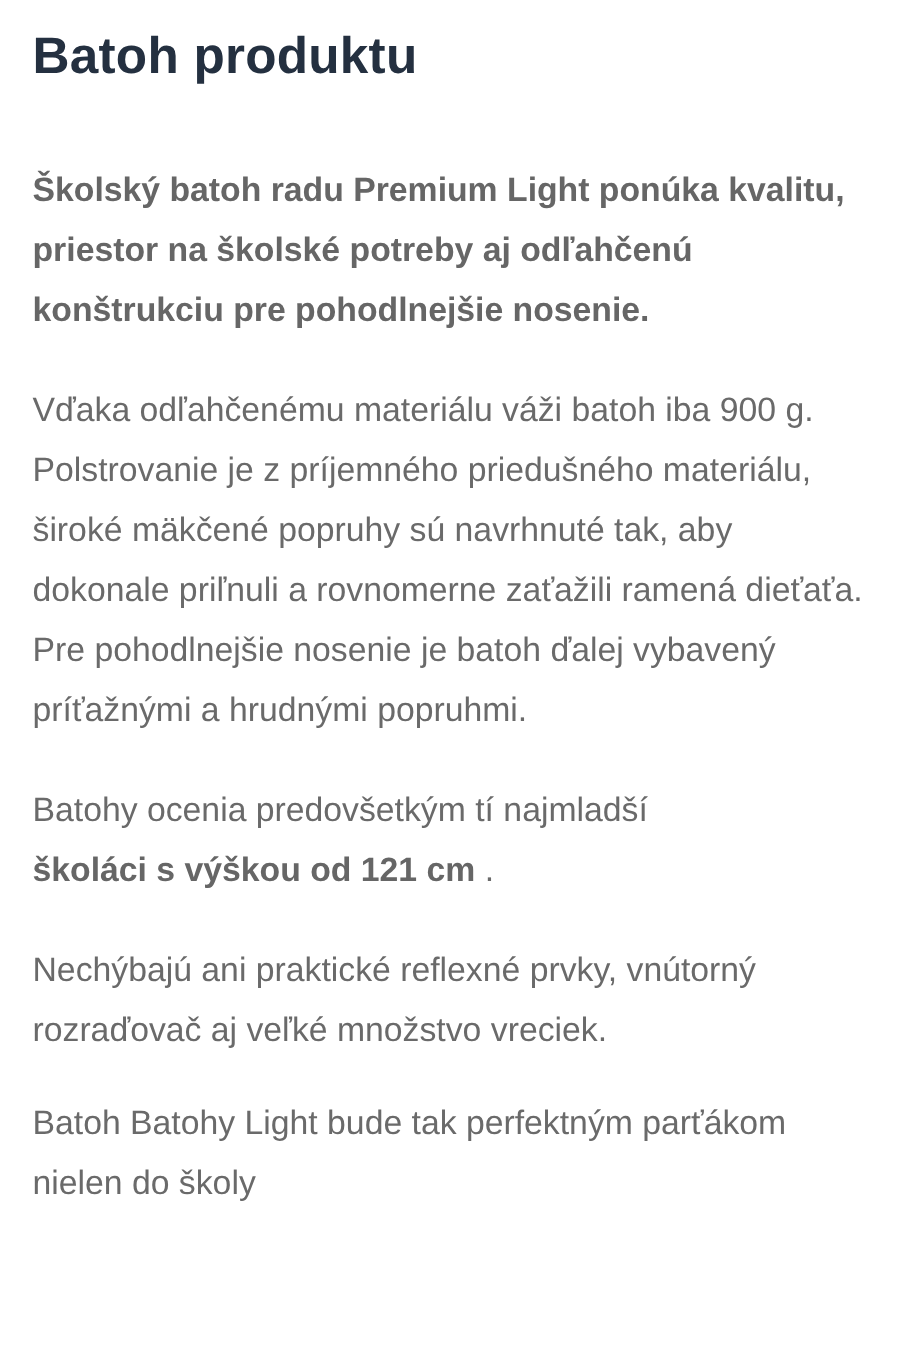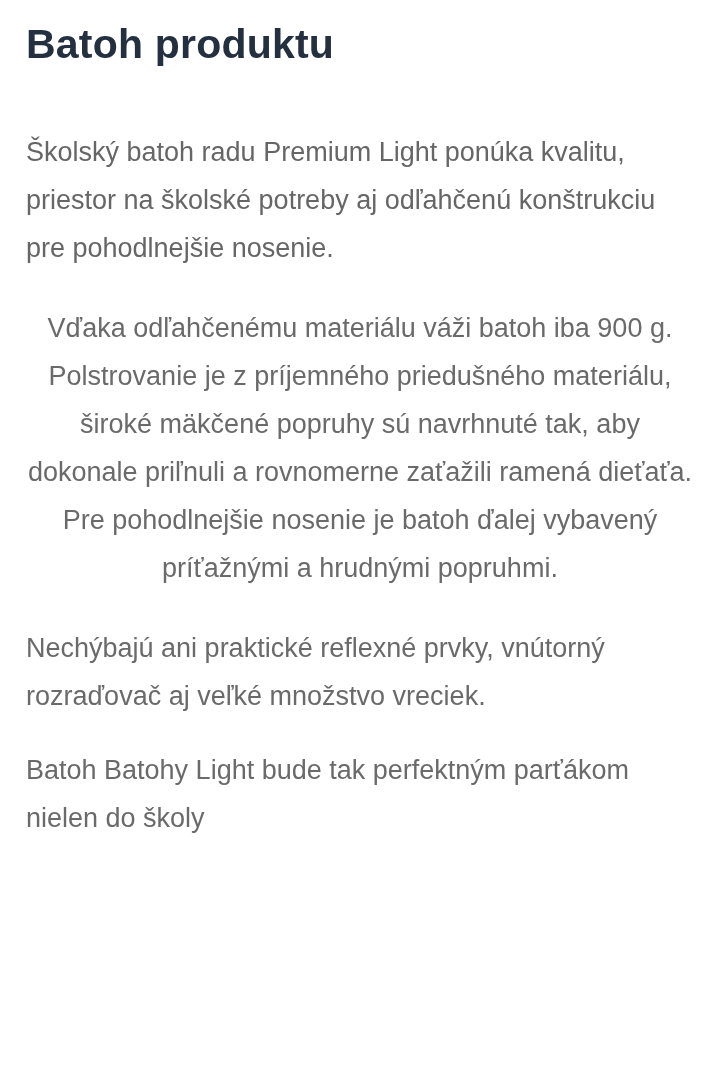--- a/index.html
+++ b/index.html
@@ -15,34 +15,35 @@
     line-height: 52px;
     letter-spacing: 0.2px;
   }
   p {
     font-family: "Liberation Sans", sans-serif;
     font-size: 27px;
     line-height: 48px;
     color: #6a6a6a;
     margin: 0;
   }
-  .lead { font-weight: 400; color: #666666; margin-top: 58px; }
-  .p2 { margin-top: 32px; text-align: center; }
+  .lead { font-weight: 700; color: #666666; margin-top: 58px; }
+  .p2 { margin-top: 32px; }
   .p3 { margin-top: 32px; }
   .p4 { margin-top: 32px; }
   .p5 { margin-top: 26px; }
   b { font-weight: 700; color: #666666; }
 </style>
 </head>
 <body>
 
 <div class="wrap">
   <h1>Batoh produktu</h1>
 
   <p class="lead">Školský batoh radu Premium Light ponúka kvalitu, priestor na školské potreby aj odľahčenú konštrukciu pre pohodlnejšie nosenie.</p>
 
   <p class="p2">Vďaka odľahčenému materiálu váži batoh iba 900 g. Polstrovanie je z príjemného priedušného materiálu, široké mäkčené popruhy sú navrhnuté tak, aby dokonale priľnuli a rovnomerne zaťažili ramená dieťaťa. Pre pohodlnejšie nosenie je batoh ďalej vybavený príťažnými a hrudnými popruhmi.</p>
 
+  <p class="p3"><span>Batohy ocenia predovšetkým tí najmladší </span><br><b>školáci s výškou od 121 cm</b><span> .</span></p>
 
   <p class="p4">Nechýbajú ani praktické reflexné prvky, vnútorný rozraďovač aj veľké množstvo vreciek.</p>
 
   <p class="p5">Batoh Batohy Light bude tak perfektným parťákom nielen do školy</p>
 </div>
 
 </body></html>

